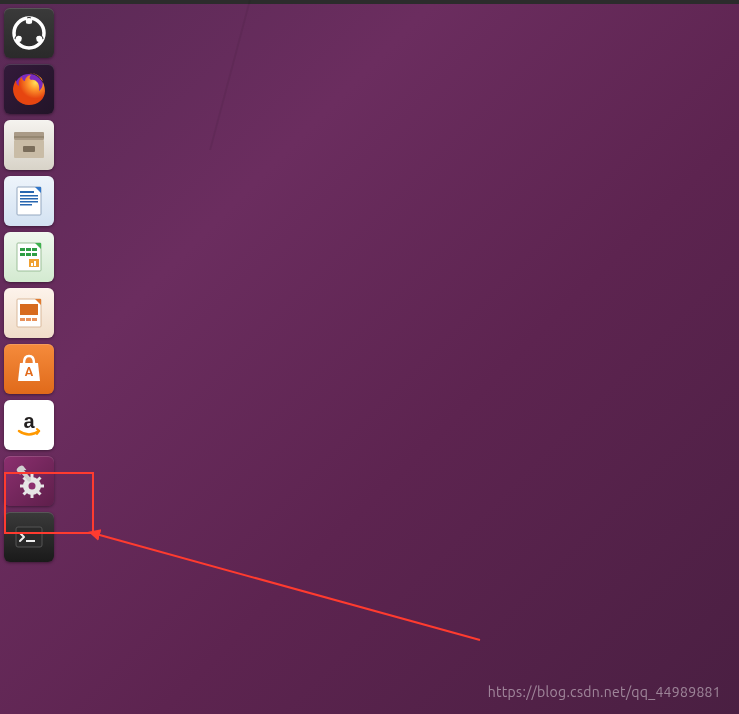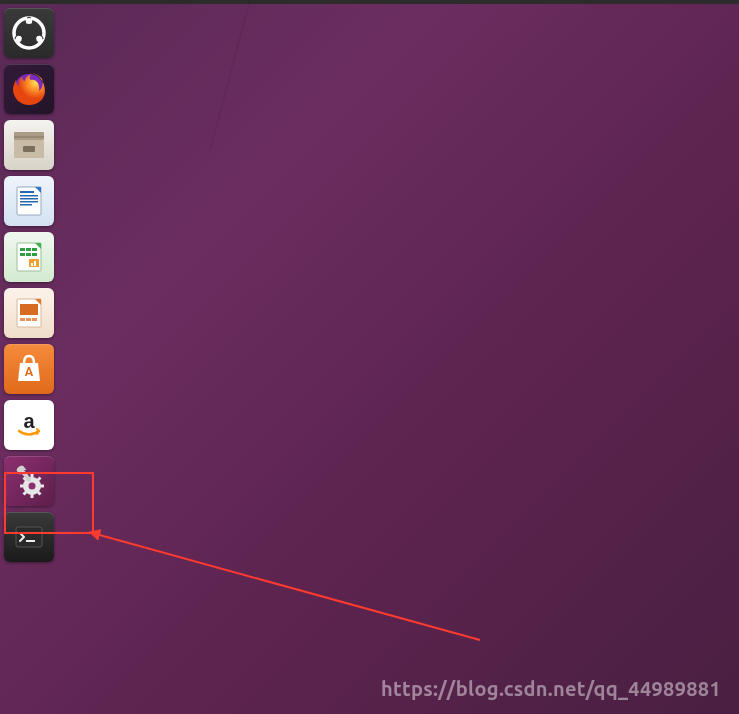--- a/index.html
+++ b/index.html
@@ -55,23 +55,22 @@
       position: absolute;
       top: 0; left: 0;
       width: 739px; height: 714px;
       pointer-events: none;
     }
     .watermark {
       position: absolute;
       bottom: 14px;
       right: 18px;
       color: rgba(255,255,255,0.45);
-      font-size: 20px;
+      font-size: 14px;
       letter-spacing: 0.3px;
-      font-weight: bold;
     }
     .wallpaper-lines {
       position: absolute;
       inset: 0;
       pointer-events: none;
     }
     svg { display:block; }
   </style>
 </head>
 <body>

